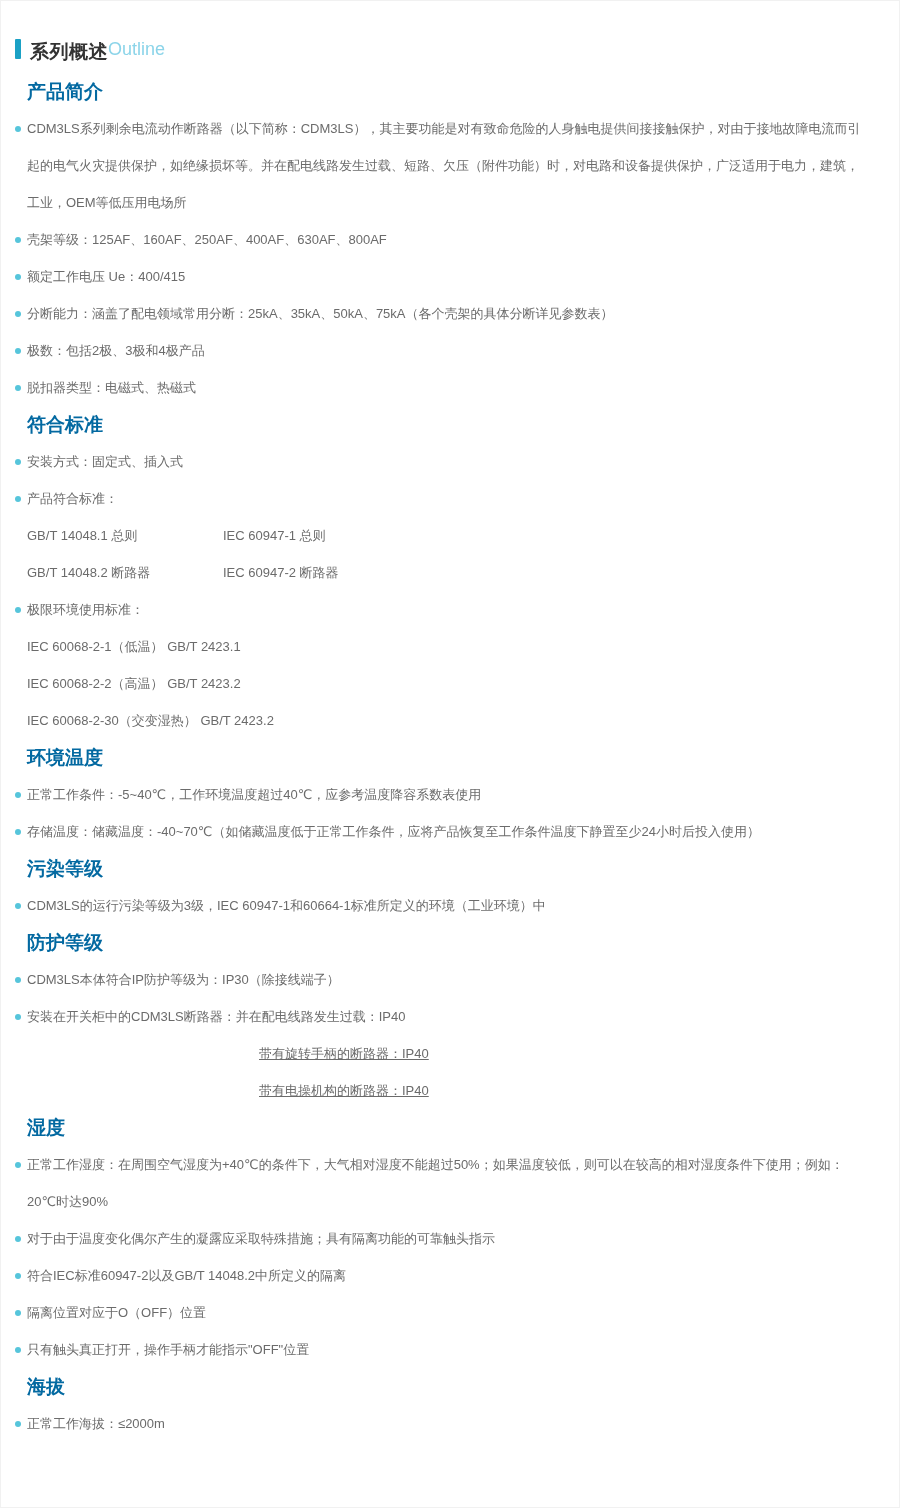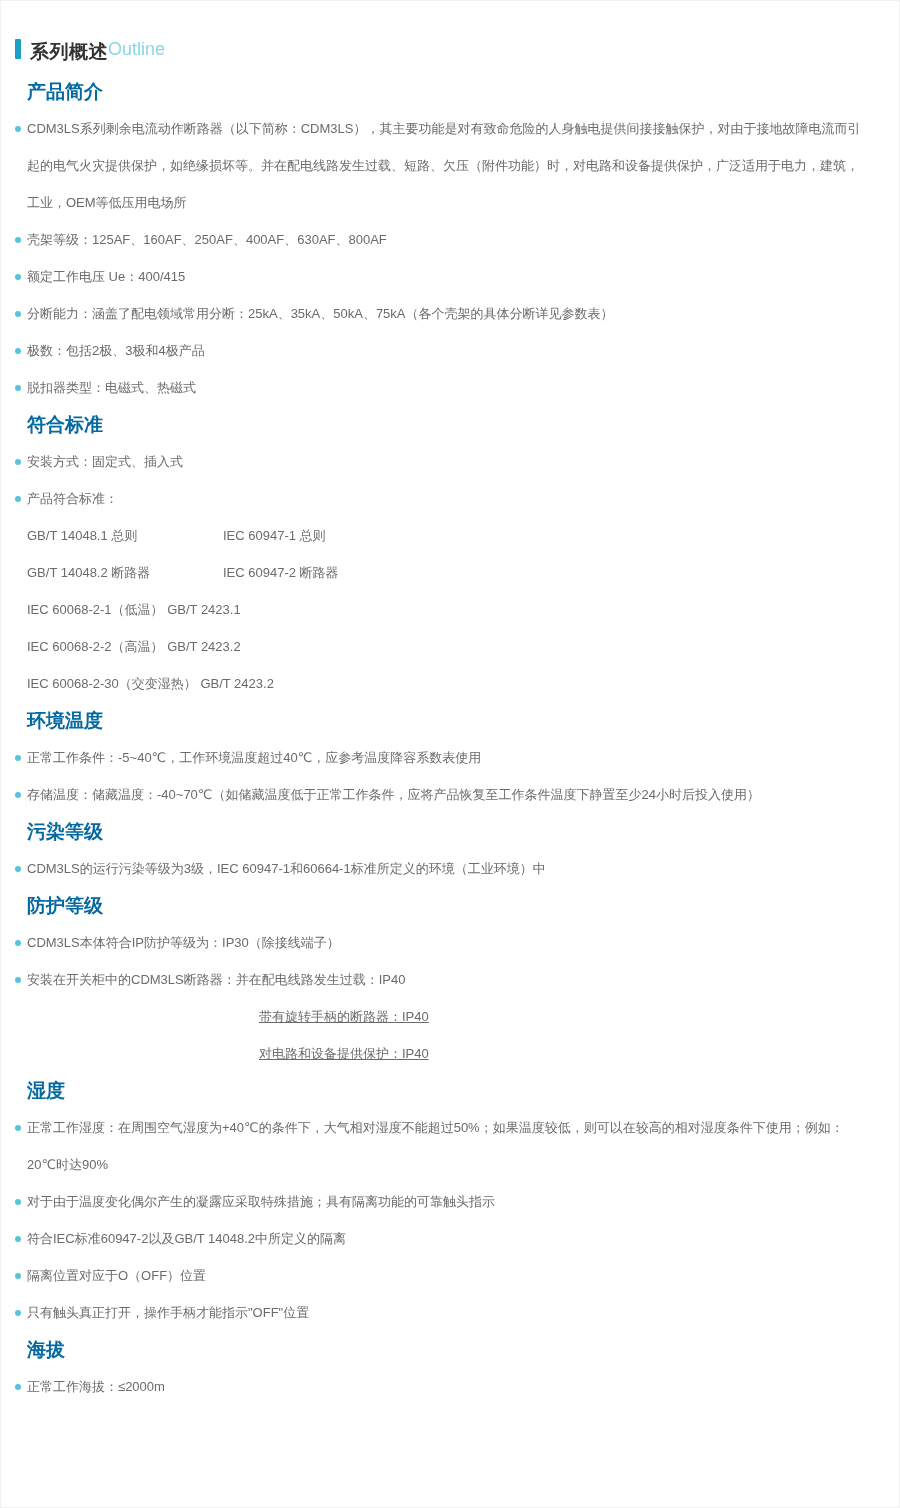--- a/index.html
+++ b/index.html
@@ -87,33 +87,34 @@
       <div class="row bullet"><span class="dot"></span><span>壳架等级：125AF、160AF、250AF、400AF、630AF、800AF</span></div>
       <div class="row bullet"><span class="dot"></span><span>额定工作电压 Ue：400/415</span></div>
       <div class="row bullet"><span class="dot"></span><span>分断能力：涵盖了配电领域常用分断：25kA、35kA、50kA、75kA（各个壳架的具体分断详见参数表）</span></div>
       <div class="row bullet"><span class="dot"></span><span>极数：包括2极、3极和4极产品</span></div>
       <div class="row bullet"><span class="dot"></span><span>脱扣器类型：电磁式、热磁式</span></div>
       <div class="row heading">符合标准</div>
       <div class="row bullet"><span class="dot"></span><span>安装方式：固定式、插入式</span></div>
       <div class="row bullet"><span class="dot"></span><span>产品符合标准：</span></div>
       <div class="row cols"><span class="col1">GB/T 14048.1 总则</span><span>IEC 60947-1 总则</span></div>
       <div class="row cols"><span class="col1">GB/T 14048.2 断路器</span><span>IEC 60947-2 断路器</span></div>
+      <div class="row bullet"><span class="dot"></span><span>极限环境使用标准：</span></div>
       <div class="row plain"><span>IEC 60068-2-1（低温） GB/T 2423.1</span></div>
       <div class="row plain"><span>IEC 60068-2-2（高温） GB/T 2423.2</span></div>
       <div class="row plain"><span>IEC 60068-2-30（交变湿热） GB/T 2423.2</span></div>
       <div class="row heading">环境温度</div>
       <div class="row bullet"><span class="dot"></span><span>正常工作条件：-5~40℃，工作环境温度超过40℃，应参考温度降容系数表使用</span></div>
       <div class="row bullet"><span class="dot"></span><span>存储温度：储藏温度：-40~70℃（如储藏温度低于正常工作条件，应将产品恢复至工作条件温度下静置至少24小时后投入使用）</span></div>
       <div class="row heading">污染等级</div>
       <div class="row bullet"><span class="dot"></span><span>CDM3LS的运行污染等级为3级，IEC 60947-1和60664-1标准所定义的环境（工业环境）中</span></div>
       <div class="row heading">防护等级</div>
       <div class="row bullet"><span class="dot"></span><span>CDM3LS本体符合IP防护等级为：IP30（除接线端子）</span></div>
       <div class="row bullet"><span class="dot"></span><span>安装在开关柜中的CDM3LS断路器：并在配电线路发生过载：IP40</span></div>
       <div class="row indent"><span>带有旋转手柄的断路器：IP40</span></div>
-      <div class="row indent"><span>对电路和设备提供保护：IP40</span></div>
+      <div class="row indent"><span>带有电操机构的断路器：IP40</span></div>
       <div class="row heading">湿度</div>
       <div class="row bullet"><span class="dot"></span><span>正常工作湿度：在周围空气湿度为+40℃的条件下，大气相对湿度不能超过50%；如果温度较低，则可以在较高的相对湿度条件下使用；例如：20℃时达90%</span></div>
       <div class="row bullet"><span class="dot"></span><span>对于由于温度变化偶尔产生的凝露应采取特殊措施；具有隔离功能的可靠触头指示</span></div>
       <div class="row bullet"><span class="dot"></span><span>符合IEC标准60947-2以及GB/T 14048.2中所定义的隔离</span></div>
       <div class="row bullet"><span class="dot"></span><span>隔离位置对应于O（OFF）位置</span></div>
       <div class="row bullet"><span class="dot"></span><span>只有触头真正打开，操作手柄才能指示"OFF"位置</span></div>
       <div class="row heading">海拔</div>
       <div class="row bullet"><span class="dot"></span><span>正常工作海拔：≤2000m</span></div>
     </div>
 </div>

